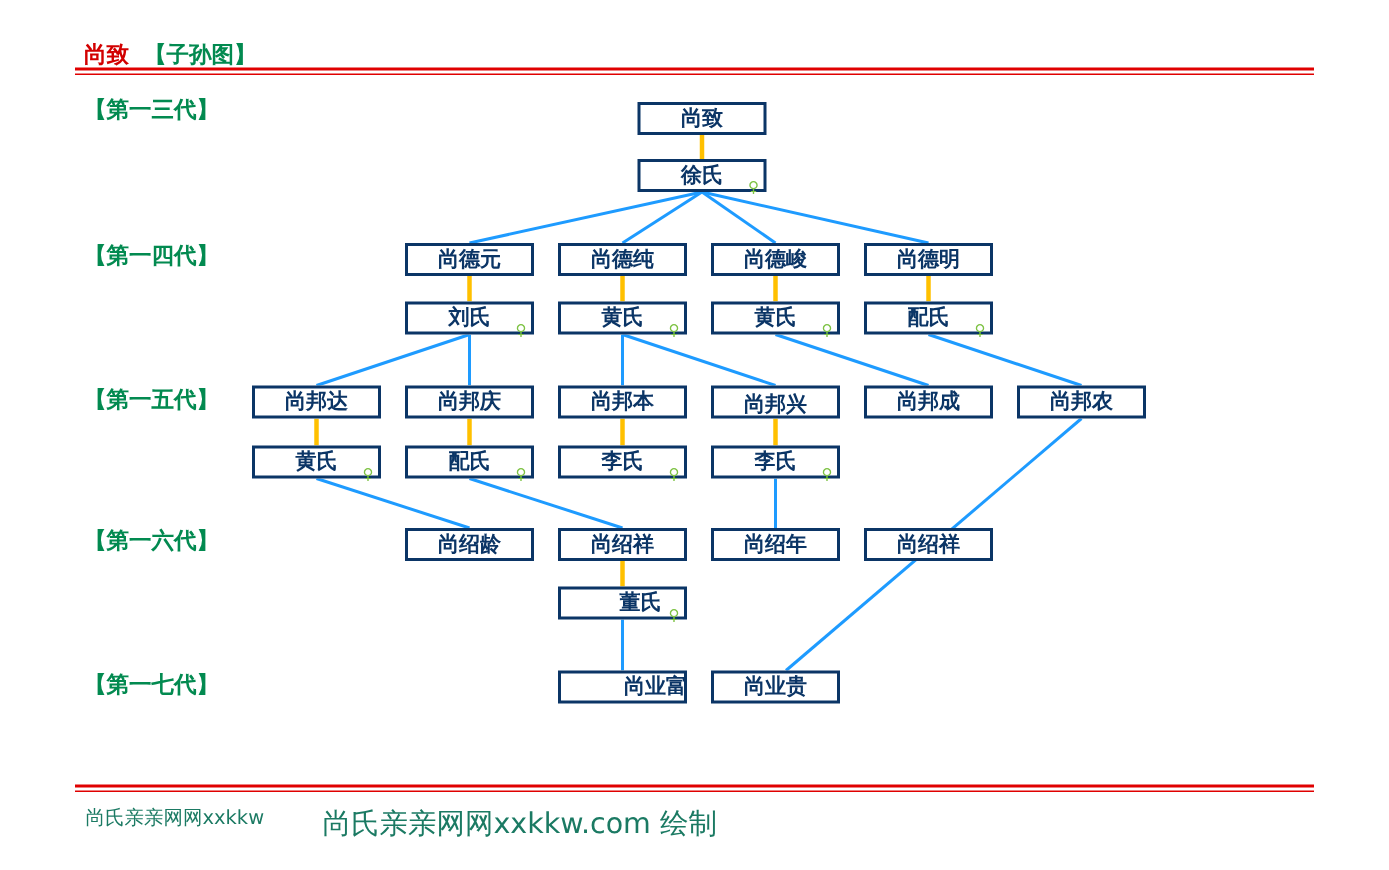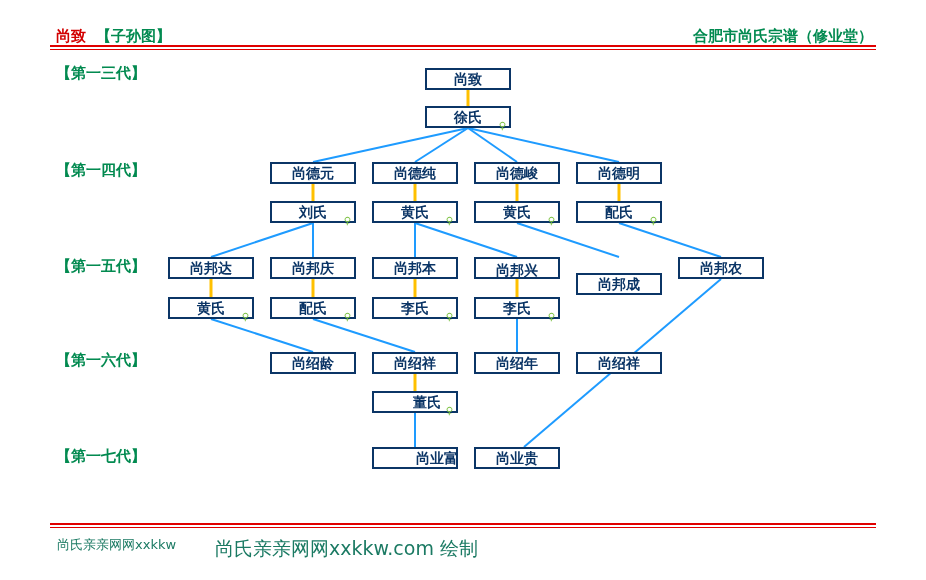--- a/index.html
+++ b/index.html
@@ -36,21 +36,20 @@
   .footer-credit{position:absolute;left:215px;top:536px;font-size:19px;color:#1b7a63;white-space:nowrap;}
 </style>
 </head>
 <body>
 
 <div id="stage">
 
   <div class="hdr-left">
     <span class="name">尚致</span><span class="sub">【子孙图】</span>
   </div>
-  <div class="hdr-right">合肥市尚氏宗谱（修业堂）</div>
 
   <div class="double-rule rule-top"></div>
 
   <div class="gen-label" style="top:64px">【第一三代】</div>
   <div class="gen-label" style="top:161px">【第一四代】</div>
   <div class="gen-label" style="top:257px">【第一五代】</div>
   <div class="gen-label" style="top:351px">【第一六代】</div>
   <div class="gen-label" style="top:447px">【第一七代】</div>
 
   <svg id="edges" width="926" height="580">
@@ -122,21 +121,21 @@
       </div>
       <div class="pbox" style="left: 270px; top: 257px;">
         <span class="plabel">尚邦庆</span>
       </div>
       <div class="pbox" style="left: 372px; top: 257px;">
         <span class="plabel">尚邦本</span>
       </div>
       <div class="pbox" style="left: 474px; top: 257px; align-items: flex-end;">
         <span class="plabel">尚邦兴</span>
       </div>
-      <div class="pbox" style="left: 576px; top: 273px;">
+      <div class="pbox" style="left: 576px; top: 257px;">
         <span class="plabel">尚邦成</span>
       </div>
       <div class="pbox" style="left: 678px; top: 257px;">
         <span class="plabel">尚邦农</span>
       </div>
       <div class="pbox" style="left: 168px; top: 297px;">
         <span class="plabel">黄氏</span>
         <span class="fmark">♀</span>
       </div>
       <div class="pbox" style="left: 270px; top: 297px;">

